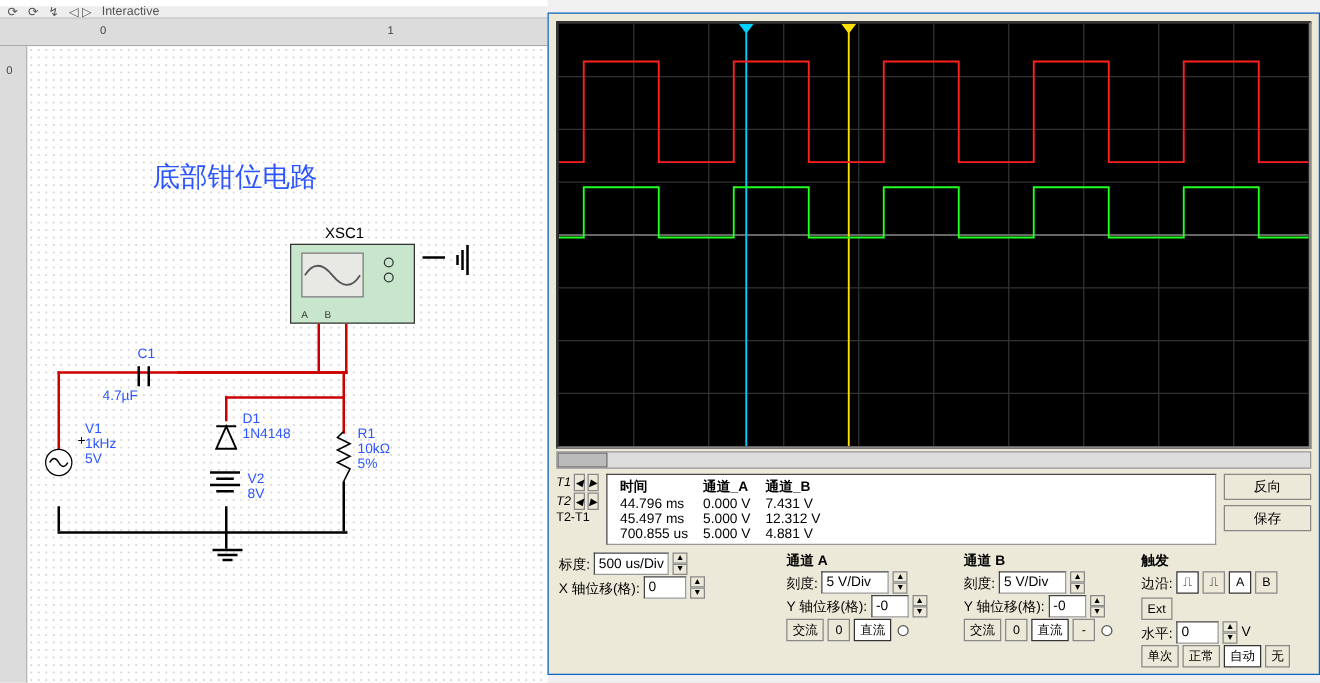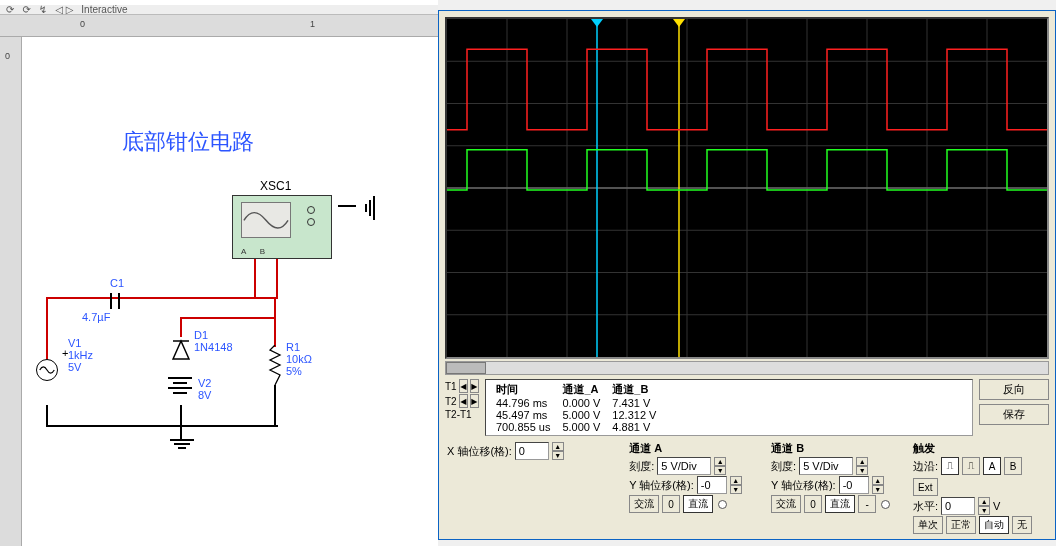--- a/index.html
+++ b/index.html
@@ -60,21 +60,21 @@
 
   .settings-row { margin:2px 6px 0 6px; display:flex; gap:4px; }
   .settings-group { flex:1; border:0; padding:1px 2px; }
   .settings-group.wider { flex:1.3; }
   .settings-group .title { font-size:11px; font-weight:bold; }
   .field-row { display:flex; align-items:center; gap:3px; margin:1px 0; flex-wrap:wrap; }
   .txtbox { background:#fff;border:1px inset #999;padding:1px 3px;font-size:11px;min-width:54px;height:18px;display:inline-flex;align-items:center;}
   .spinner{display:inline-flex;flex-direction:column;}
   .spin{width:12px;height:9px;border:1px solid #888;background:#ece9d8;font-size:7px;line-height:7px;text-align:center;}
   .arrowbtn{width:14px;height:14px;border:1px solid #888;background:#ece9d8;font-size:8px;display:inline-flex;align-items:center;justify-content:center;}
-  .row-label-cell{display:flex;align-items:center;gap:2px;}
+  .row-label-cell{display:flex;align-items:center;gap:2px;font-style:italic;}
 
   .hbar { position:absolute; left:0; top:5px; width:438px; height:10px; background:#eee; border-bottom:1px solid #bbb; display:flex; align-items:center; font-size:10px; color:#555; gap:8px; padding-left:6px;}
 </style>
 </head>
 <body>
 
 <div class="schematic-pane">
   <div class="hbar">
     <span>⟳</span>
     <span>⟳</span>
@@ -265,20 +265,28 @@
     <div class="side-btns">
       <div class="btn">反向</div>
       <div class="btn">保存</div>
     </div>
   </div>
 
   <div class="settings-row">
 
     <div class="settings-group wider">
       <div class="field-row">
+        <span>标度:</span>
+        <span class="txtbox">500 us/Div</span>
+        <span class="spinner">
+            <span class="spin">▲</span>
+            <span class="spin">▼</span>
+          </span>
+      </div>
+      <div class="field-row">
         <span>X 轴位移(格):</span>
         <span class="txtbox" style="min-width:34px">0</span>
         <span class="spinner">
             <span class="spin">▲</span>
             <span class="spin">▼</span>
           </span>
       </div>
     </div>
 
     <div class="settings-group">

